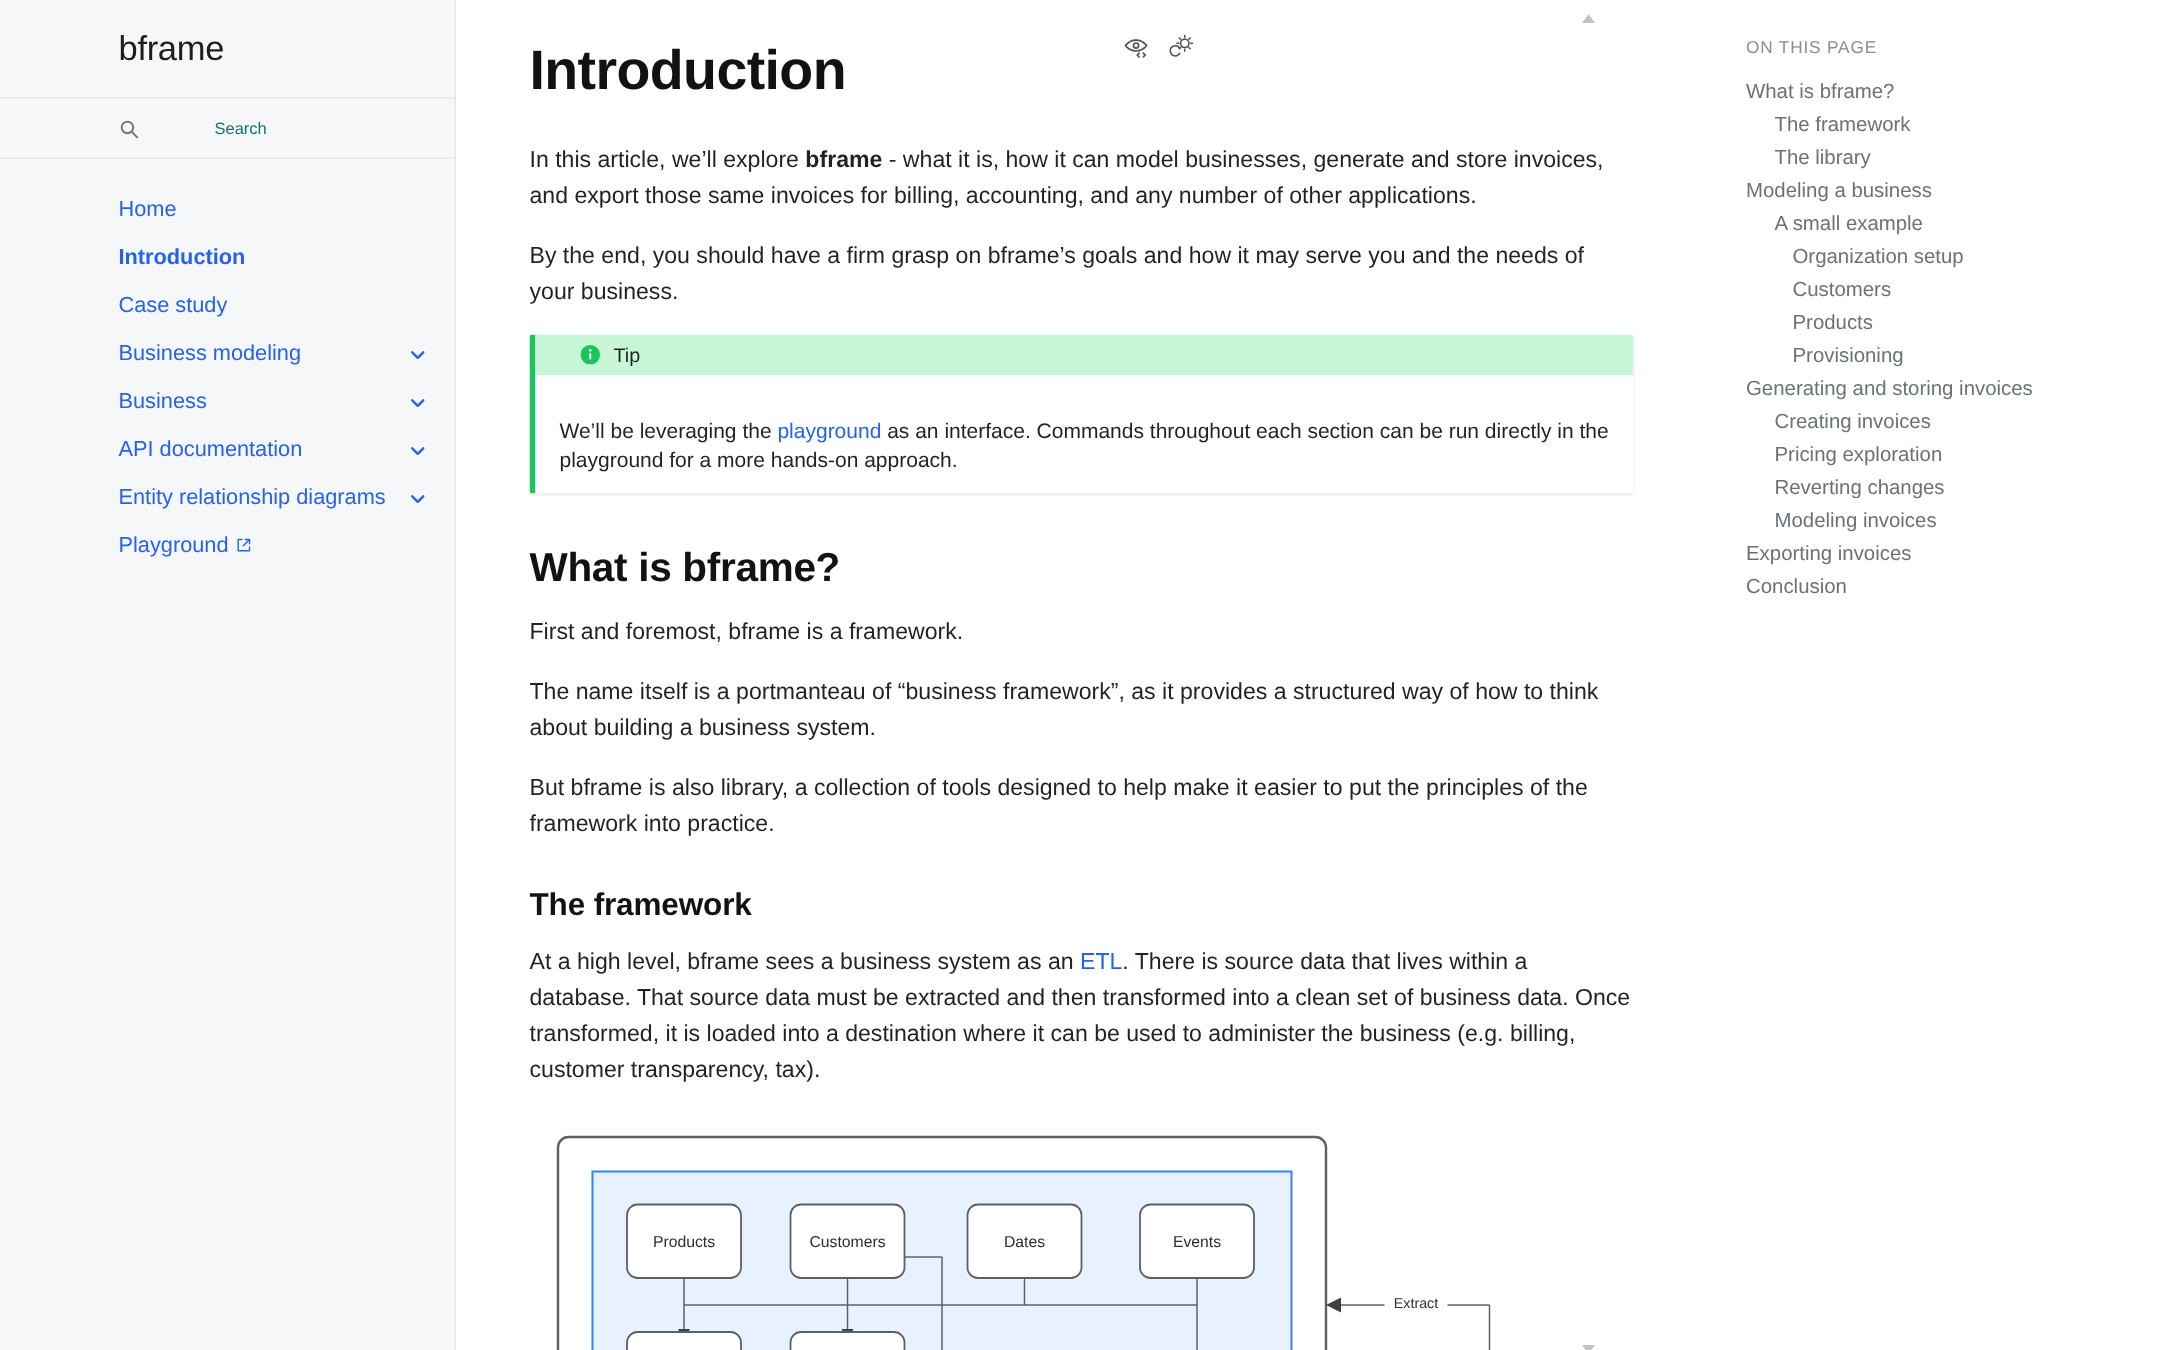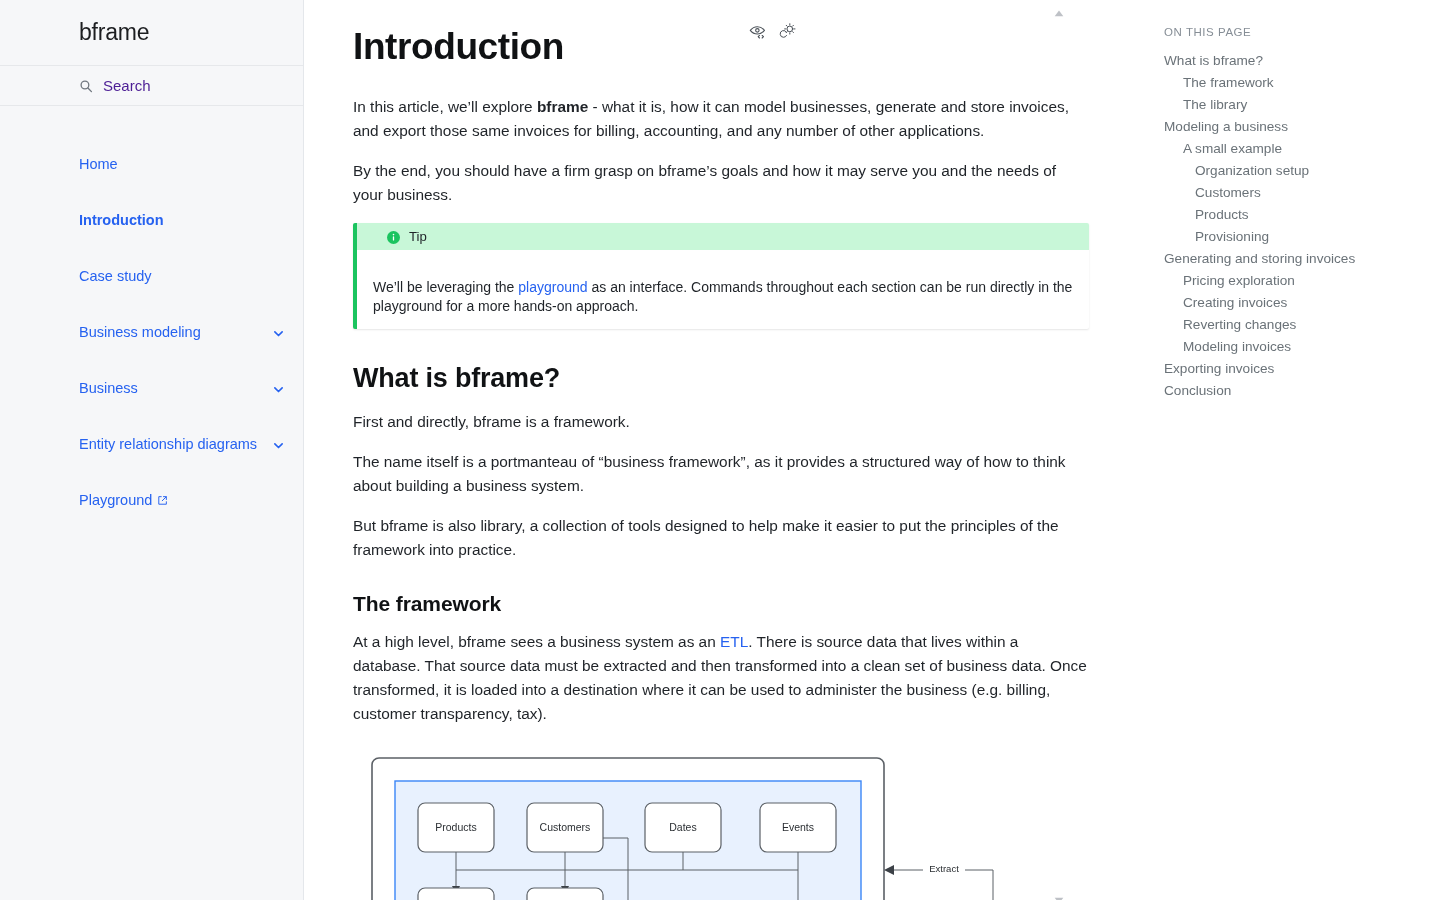--- a/index.html
+++ b/index.html
@@ -35,31 +35,31 @@
     letter-spacing: -0.2px;
   }
   .search-row {
     height: 40px;
     display: flex; align-items: center;
     padding-left: 79px;
     border-bottom: 1px solid #e6e8eb;
   }
   .search-icon { width: 14px; height: 14px; flex: 0 0 14px; margin-right: 10px; display:block; }
   .search-placeholder {
-    font-size: 15px;
-    color: #4c1d95;
+    font-size: 11px;
+    color: #0f766e;
+    margin-left: 40px;
   }
   .nav { padding-top: 18px; }
   .nav-item {
     display: flex; align-items: center;
     height: 32px;
     padding-left: 79px;
     padding-right: 14px;
     cursor: pointer;
-    margin-top: 24px;
   }
   .nav-label {
     font-size: 14.5px;
     color: #2662f0;
     flex: 1 1 auto;
     white-space: nowrap;
   }
   .nav-item.active .nav-label { font-weight: 700; }
   .chev { width: 13px; height: 13px; flex: 0 0 13px; display:block; margin-right: 4px; }
   .ext-icon { width: 11px; height: 11px; display: inline-block; margin-left: 5px; vertical-align: -1px; }
@@ -236,20 +236,28 @@
 
       <div class="nav-item">
         <span class="nav-label">Business</span>
         <span class="chev">
           <svg viewBox="0 0 16 16" width="13" height="13" fill="none" stroke="#2662f0" stroke-width="2" stroke-linecap="round" stroke-linejoin="round">
               <polyline points="3.5,6 8,10.5 12.5,6"></polyline>
             </svg>
         </span>
       </div>
 
+      <div class="nav-item">
+        <span class="nav-label">API documentation</span>
+        <span class="chev">
+          <svg viewBox="0 0 16 16" width="13" height="13" fill="none" stroke="#2662f0" stroke-width="2" stroke-linecap="round" stroke-linejoin="round">
+              <polyline points="3.5,6 8,10.5 12.5,6"></polyline>
+            </svg>
+        </span>
+      </div>
 
       <div class="nav-item">
         <span class="nav-label">Entity relationship diagrams</span>
         <span class="chev">
           <svg viewBox="0 0 16 16" width="13" height="13" fill="none" stroke="#2662f0" stroke-width="2" stroke-linecap="round" stroke-linejoin="round">
               <polyline points="3.5,6 8,10.5 12.5,6"></polyline>
             </svg>
         </span>
       </div>
 
@@ -308,21 +316,21 @@
                 <circle cx="8" cy="4.4" r="1" fill="#ffffff"></circle>
               </svg>
           </span>
           <span class="callout-title">Tip</span>
         </div>
         <div class="callout-body"><span>We’ll be leveraging the </span><a class="inline-link" href="#">playground</a><span> as an interface. Commands throughout each section can be run directly in the playground for a more hands-on approach.</span></div>
       </div>
 
       <h2 class="doc-h2">What is bframe?</h2>
 
-      <p class="doc-p">First and directly, bframe is a framework.</p>
+      <p class="doc-p">First and foremost, bframe is a framework.</p>
       <p class="doc-p">The name itself is a portmanteau of “business framework”, as it provides a structured way of how to think about building a business system.</p>
       <p class="doc-p">But bframe is also library, a collection of tools designed to help make it easier to put the principles of the framework into practice.</p>
 
       <h3 class="doc-h3">The framework</h3>
 
       <p class="doc-p"><span>At a high level, bframe sees a business system as an </span><a class="inline-link" href="#">ETL</a><span>. There is source data that lives within a database. That source data must be extracted and then transformed into a clean set of business data. Once transformed, it is loaded into a destination where it can be used to administer the business (e.g. billing, customer transparency, tax).</span></p>
 
       <div class="diagram-wrap">
         <svg class="diagram-svg" viewBox="0 0 736 300">
 
@@ -414,21 +422,21 @@
     <a class="toc-link toc-l1" href="#">What is bframe?</a>
     <a class="toc-link toc-l2" href="#">The framework</a>
     <a class="toc-link toc-l2" href="#">The library</a>
     <a class="toc-link toc-l1" href="#">Modeling a business</a>
     <a class="toc-link toc-l2" href="#">A small example</a>
     <a class="toc-link toc-l3" href="#">Organization setup</a>
     <a class="toc-link toc-l3" href="#">Customers</a>
     <a class="toc-link toc-l3" href="#">Products</a>
     <a class="toc-link toc-l3" href="#">Provisioning</a>
     <a class="toc-link toc-l1" href="#">Generating and storing invoices</a>
+    <a class="toc-link toc-l2" href="#">Creating invoices</a>
     <a class="toc-link toc-l2" href="#">Pricing exploration</a>
-    <a class="toc-link toc-l2" href="#">Creating invoices</a>
     <a class="toc-link toc-l2" href="#">Reverting changes</a>
     <a class="toc-link toc-l2" href="#">Modeling invoices</a>
     <a class="toc-link toc-l1" href="#">Exporting invoices</a>
     <a class="toc-link toc-l1" href="#">Conclusion</a>
   </aside>
 
 </div>
 
 </body></html>

